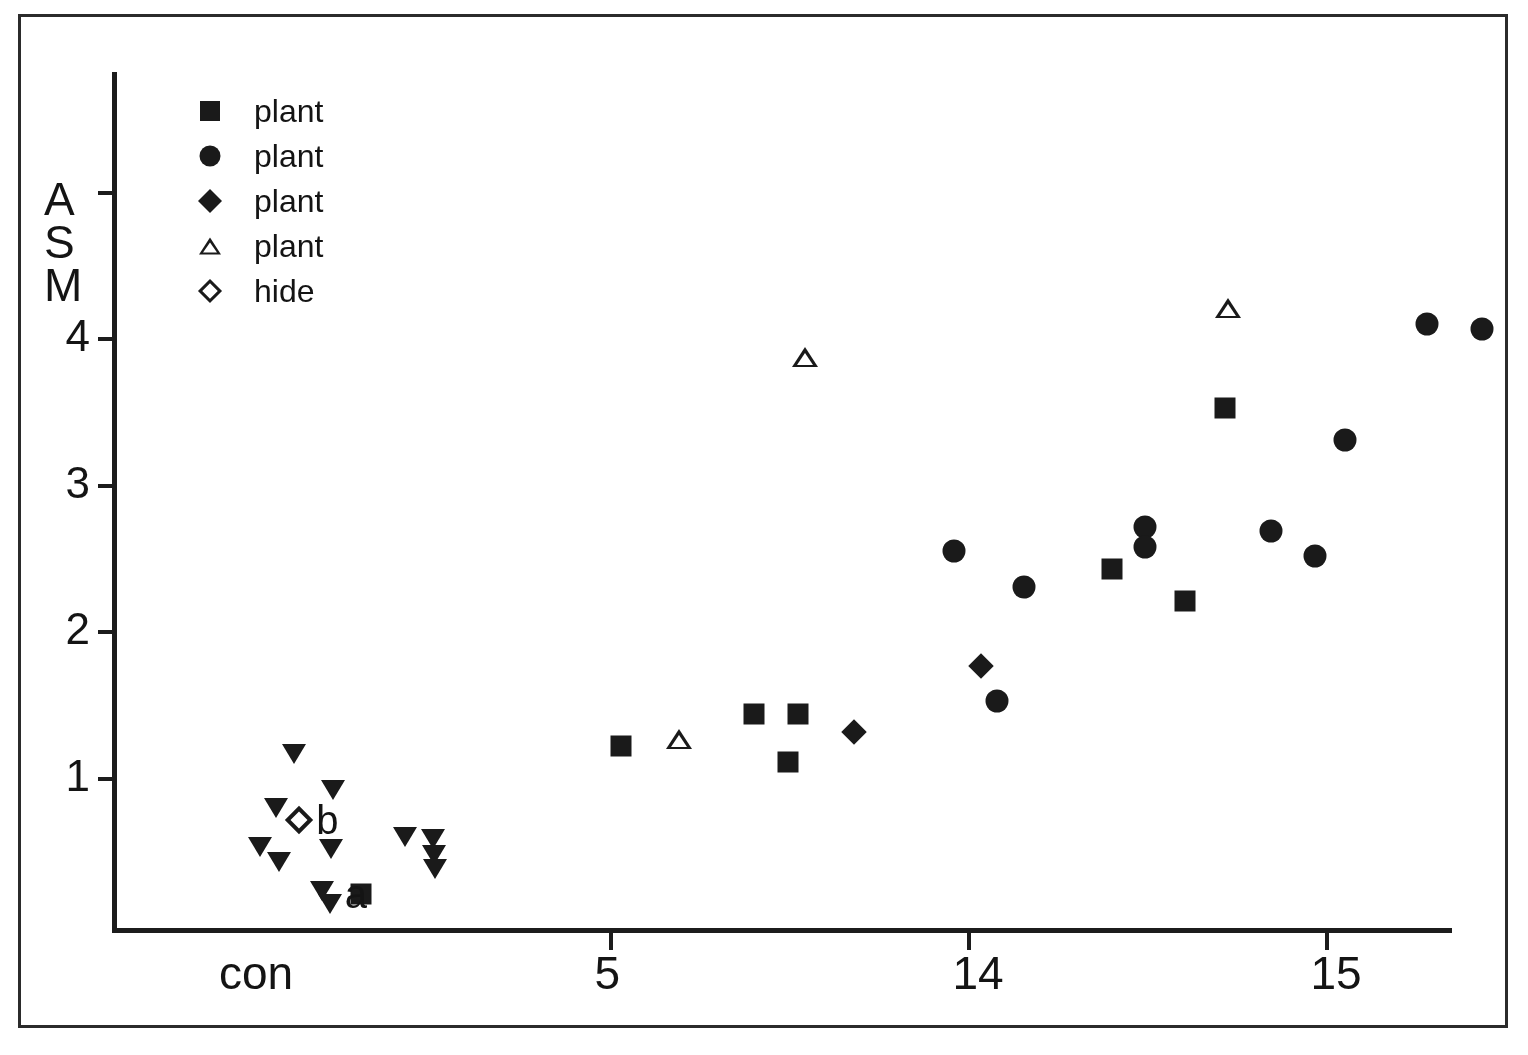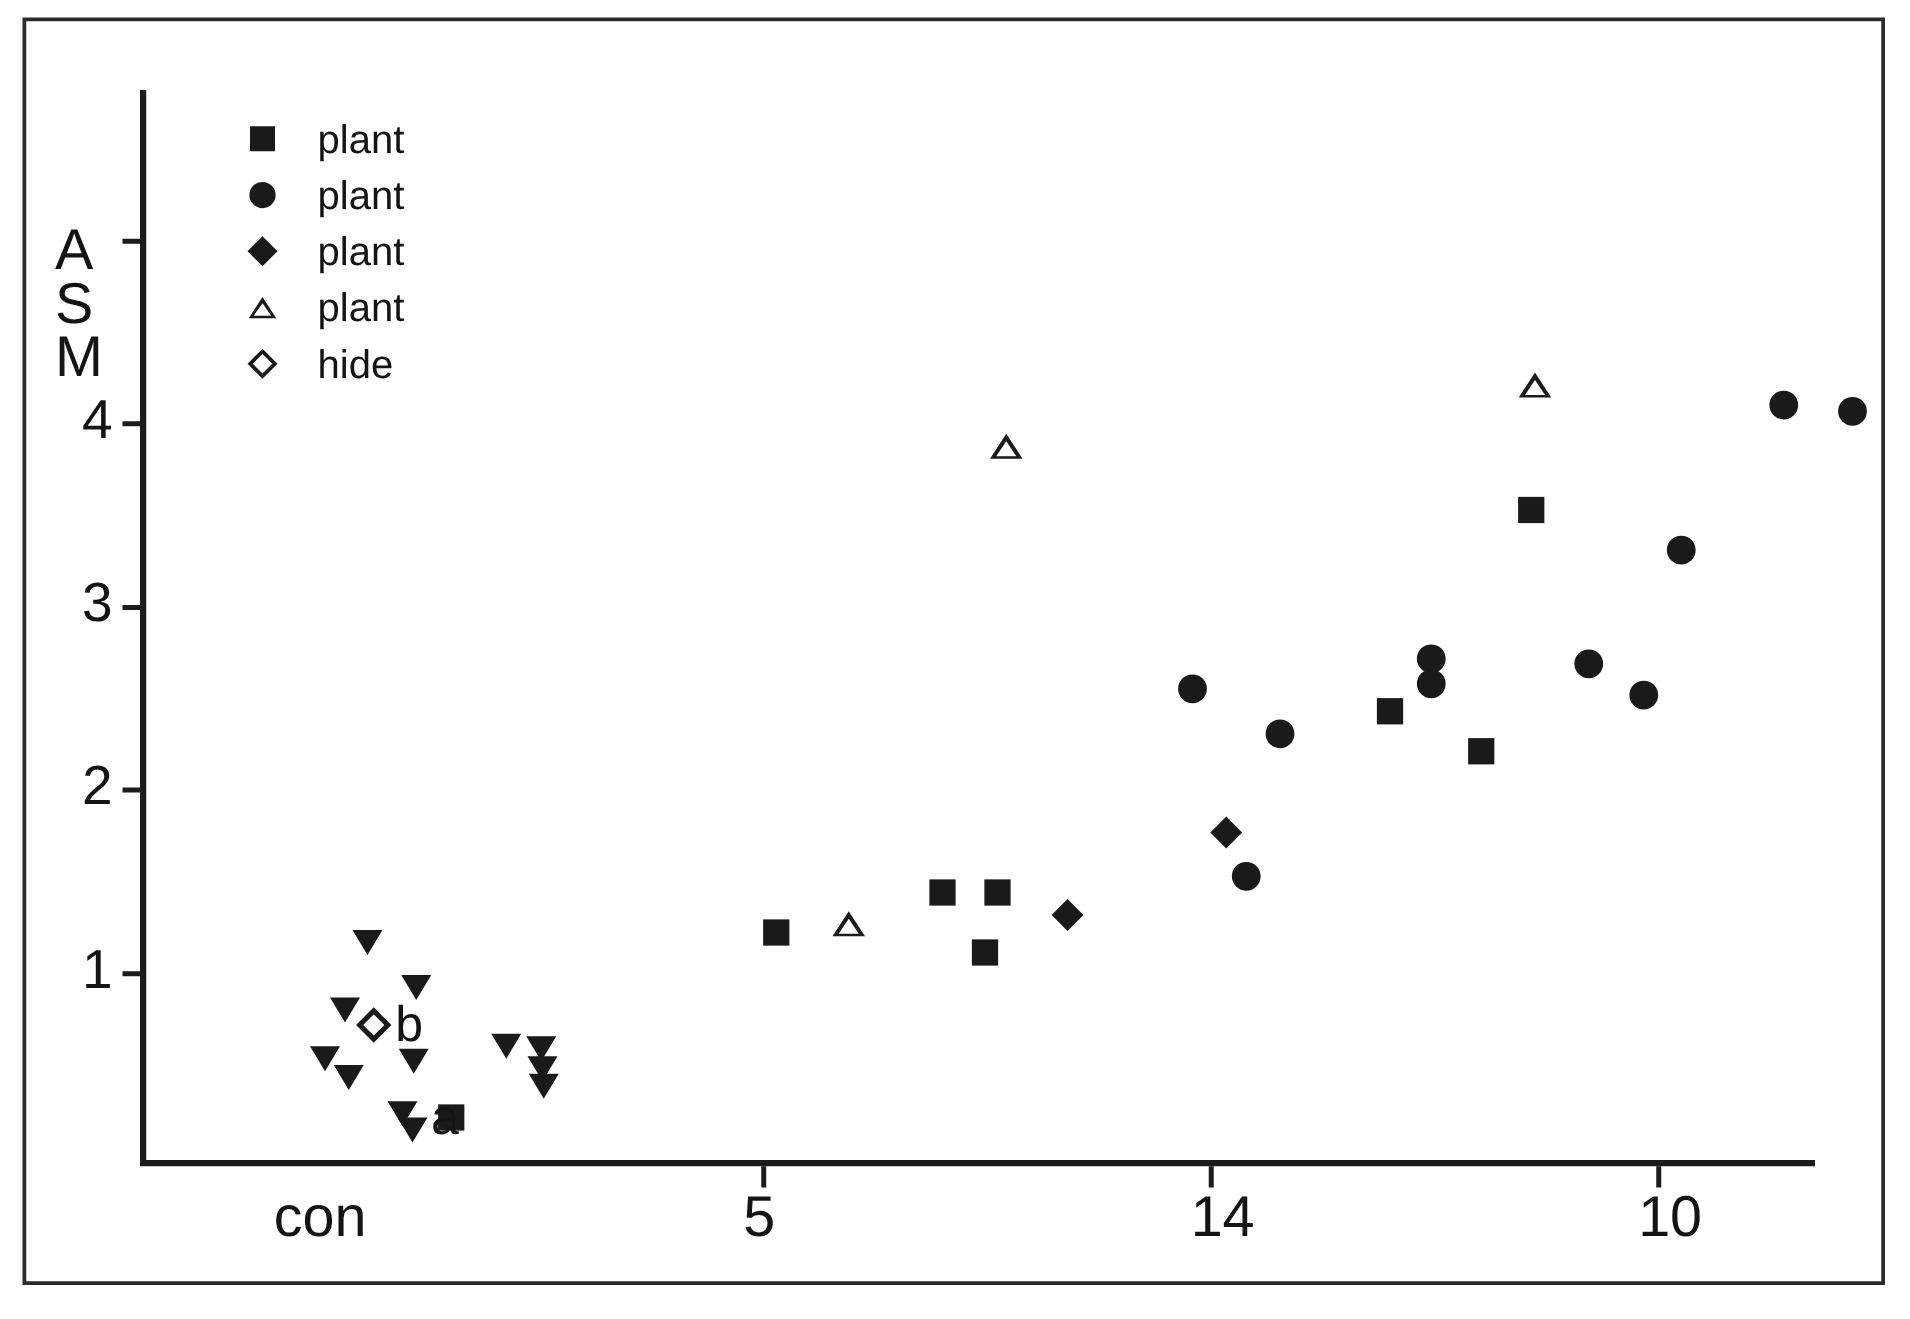--- a/index.html
+++ b/index.html
@@ -243,21 +243,21 @@
       <div class="ytick" style="top: 483.5px;"></div>
       <div class="ytl" style="left: 30px; top: 460.5px;">3</div>
       <div class="ytick" style="top: 337px;"></div>
       <div class="ytl" style="left: 30px; top: 314px;">4</div>
       <div class="ytick" style="top: 190.5px;"></div>
       <div class="xtick" style="left: 608.5px;"></div>
       <div class="xtl" style="left: 594.5px; top: 950px;">5</div>
       <div class="xtick" style="left: 966.5px;"></div>
       <div class="xtl" style="left: 952.5px; top: 950px;">14</div>
       <div class="xtick" style="left: 1324.5px;"></div>
-      <div class="xtl" style="left: 1310.5px; top: 950px;">10</div>
+      <div class="xtl" style="left: 1310.5px; top: 950px;">15</div>
       <div class="xtl" style="left: 218.98px; top: 950px;">con</div>
     </div>
 
   <div id="legend">
       <div class="legend-row">
         <div class="legend-sym">
           <div class="m m-square"></div>
         </div>
         <div class="legend-label">plant</div>
       </div>

